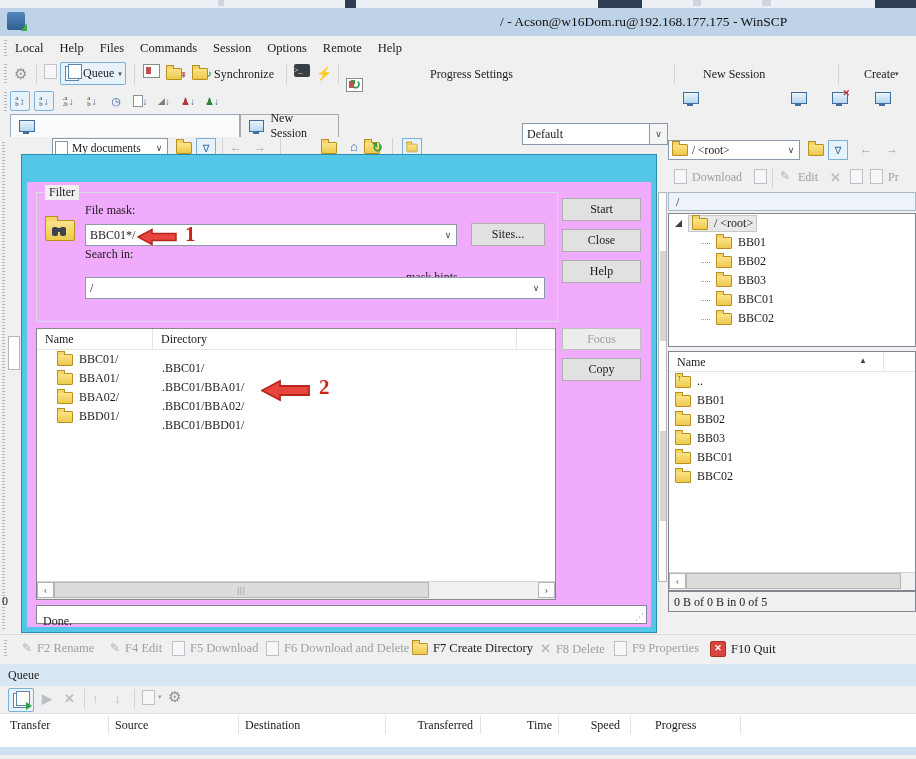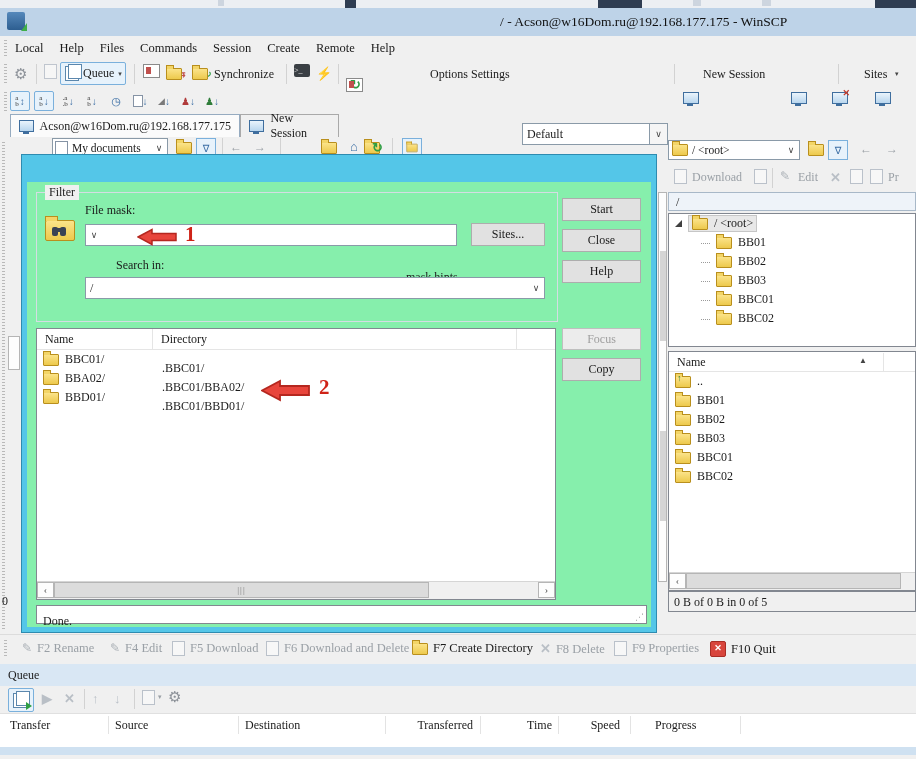--- a/index.html
+++ b/index.html
@@ -54,30 +54,30 @@
   .tab-idle{left:240px;width:99px;background:#f0f0f0;border:1px solid #a9a9a9;border-bottom:none;}
   
   #localrow{left:40px;top:138px;width:610px;height:20px;}
   .doc-ic{display:inline-block;width:11px;height:13px;background:#fff;border:1px solid #8593a5;}
   .funnel-box{width:18px;height:18px;border:1px solid #7ab0dc;background:#e7f2fb;color:#3b6ea5;font-size:10px;display:flex;align-items:center;justify-content:center;}
   
   #dlg{left:22px;top:155px;width:634px;height:477px;background:#54c6e8;z-index:10;box-shadow:0 0 0 1px #2e8bb0;}
   #dlg-title{position:absolute;left:0;top:0;width:634px;height:27px;}
   #dlg-title .cap{position:absolute;top:2px;height:23px;border:1px solid #1d4258;box-sizing:border-box;text-align:center;font-weight:bold;font-size:12px;line-height:21px;color:#102030;}
   #dlg-caption-text{position:absolute;left:0;width:100%;text-align:center;top:6px;font-size:13px;color:#0d2330;}
-  #dlg-client{position:absolute;left:5px;top:27px;width:624px;height:445px;background:#86efac;}
+  #dlg-client{position:absolute;left:5px;top:27px;width:624px;height:445px;background:#f0abfc;}
   .fieldset{position:absolute;left:9px;top:10px;width:520px;height:128px;border:1px solid #d4dde3;}
   .fieldset-label{position:absolute;left:8px;top:-8px;background:#f0f0f0;padding:0 4px;}
   .dlg-btn{position:absolute;left:535px;width:79px;height:23px;background:#e1e1e1;border:1px solid #adadad;text-align:center;line-height:21px;font-size:12px;box-sizing:border-box;}
   .dlg-btn.disabled{color:#9f9f9f;border-color:#bfbfbf;background:#ececec;}
   .lv{position:absolute;left:9px;top:146px;width:520px;height:272px;background:#fff;border:1px solid #828790;box-sizing:border-box;}
   .lv-header{display:flex;height:20px;border-bottom:1px solid #e5e5e5;font-size:12px;}
   .lv-header .c{padding:3px 0 0 8px;box-sizing:border-box;border-right:1px solid #e5e5e5;height:20px;}
   .lv-row{display:flex;height:19px;align-items:center;font-size:12px;}
-  .lv-row .cn{width:116px;padding-left:6px;display:flex;align-items:center;gap:6px;box-sizing:border-box;}
+  .lv-row .cn{width:116px;padding-left:20px;display:flex;align-items:center;gap:6px;box-sizing:border-box;}
   .lv-row .cd{padding-left:9px;margin-top:18px;}
   .hscroll{position:absolute;left:0;bottom:0;width:518px;height:17px;background:#f0f0f0;border-top:1px solid #d5d5d5;display:flex;}
   .hbtn{width:17px;height:16px;background:#fdfdfd;border:1px solid #b5b5b5;box-sizing:border-box;text-align:center;font-size:10px;line-height:14px;color:#555;}
   .hthumb{height:16px;background:#dcdcdc;border:1px solid #b5b5b5;box-sizing:border-box;text-align:center;font-size:9px;color:#808080;line-height:14px;letter-spacing:1px;}
   .statusbar{position:absolute;left:9px;top:423px;width:611px;height:19px;background:#fff;border:1px solid #828790;box-sizing:border-box;font-size:12px;padding:8px 0 0 6px;}
   .sizegrip{position:absolute;right:2px;bottom:1px;color:#9a9a9a;font-size:9px;}
   .finddlg-foldericon{position:absolute;width:28px;height:19px;background:linear-gradient(#fbe389,#edc94c);border:1px solid #b98f1d;border-radius:2px;}
   .finddlg-foldericon::before{content:"";position:absolute;left:-1px;top:-5px;width:11px;height:4px;background:#f3d567;border:1px solid #b98f1d;border-bottom:none;}
   .binoc{position:absolute;width:6px;height:9px;background:#3a4254;border-radius:2px;box-shadow:8px 0 0 #3a4254;}
   .binoc::after{content:"";position:absolute;left:5px;top:1px;width:4px;height:4px;background:#3a4254;}
@@ -128,21 +128,21 @@
     <span id="apptitle">/ - Acson@w16Dom.ru@192.168.177.175 - WinSCP</span>
   </div>
 
   <div class="abs" id="menubar">
     <span class="gripper" style="height:16px;"></span>
     <span class="menu-item">Local</span>
     <span class="menu-item">Help</span>
     <span class="menu-item">Files</span>
     <span class="menu-item">Commands</span>
     <span class="menu-item">Session</span>
-    <span class="menu-item">Create</span>
+    <span class="menu-item">Options</span>
     <span class="menu-item">Remote</span>
     <span class="menu-item">Help</span>
   </div>
 
   <div class="abs" id="toolbar1">
     <span class="abs gripper" style="left:4px;top:4px;height:21px;"></span>
     <span class="tb gear" style="left:14px;">⚙</span>
     <span class="tb sep" style="left:36px;"></span>
     <span class="tb doc-ic" style="left:44px;opacity:.45;"></span>
     <span class="btn-queue boxed">
@@ -161,34 +161,34 @@
         <span style="color:#2f9e44;font-size:9px;font-weight:bold;margin-left:-4px;">↻</span>
       </span>
     <span class="tb" style="left:214px;">Synchronize</span>
     <span class="tb sep" style="left:286px;"></span>
     <span class="tb console-ic" style="left:294px;">&gt;_</span>
     <span class="tb" style="left:316px;color:#e2a600;font-size:13px;">⚡</span>
     <span class="tb sep" style="left:338px;"></span>
     <span class="tb panel-ic" style="left:346px;">
         <span class="refresh-ic" style="position:absolute;left:3px;top:-2px;">↻</span>
       </span>
-    <span class="tb" style="left:430px;">Options Settings</span>
+    <span class="tb" style="left:430px;">Progress Settings</span>
     <span class="combo abs" style="left:522px;top:63px;width:146px;height:22px;">
       <span class="val">Default</span>
       <span class="arrowboxed">∨</span>
     </span>
     <span class="tb sep" style="left:674px;"></span>
     <span class="tb monitor" style="left:683px;"></span>
     <span class="tb" style="left:703px;">New Session</span>
     <span class="tb monitor" style="left:772px;"></span>
     <span class="tb monitor" style="left:794px;"><span style="position:absolute;right:-3px;top:-5px;color:#c0392b;font-size:9px;font-weight:bold;">✕</span></span>
     <span class="tb monitor" style="left:818px;"></span>
     <span class="tb sep" style="left:838px;"></span>
     
-    <span class="tb" style="left:864px;">Sites</span>
+    <span class="tb" style="left:864px;">Create</span>
     <span class="tb" style="left:895px;font-size:7px;color:#444;">▾</span>
   </div>
 
   <div class="abs" id="toolbar2">
     <span class="abs gripper" style="left:4px;top:3px;height:19px;"></span>
     <span class="abs sort-ic boxed" style="left:10px;top:2px;">
         <span class="sort-ab">a<br>b</span>
         <span class="bluearrow">↕</span>
       </span>
     <span class="abs sort-ic boxed" style="left:34px;top:2px;">
@@ -220,21 +220,20 @@
       </span>
     <span class="abs sort-ic" style="left:202px;top:2px;">
         <span style="font-size:10px;color:#2f7d3a;">♟</span>
         <span class="bluearrow">↓</span>
       </span>
   </div>
 
   <div class="abs" id="tabbar">
     <span class="tab tab-active">
       <span class="monitor"></span>
-      <span>Acson@w16Dom.ru@192.168.177.175</span>
     </span>
     <span class="tab tab-idle">
       <span class="monitor"></span>
       <span>New Session</span>
     </span>
   </div>
 
   <div class="abs" id="localrow">
     <span class="combo abs" style="left:12px;top:0;width:116px;height:20px;">
       <span class="doc-ic" style="margin-left:2px;"></span>
@@ -368,29 +367,30 @@
     <div id="dlg-client">
 
       <div class="fieldset">
         <span class="fieldset-label">Filter</span>
       </div>
       <span class="finddlg-foldericon" style="left:18px;top:38px;">
           <span class="binoc" style="left:6px;top:6px;"></span>
         </span>
       <span class="abs" style="left:58px;top:21px;">File mask:</span>
       <span class="combo abs" style="left:58px;top:42px;width:372px;height:22px;">
+        <span class="val">BBC01*/</span>
         <span class="arrow">∨</span>
       </span>
       <svg class="abs" style="left:110px;top:46px;" width="40" height="18" viewBox="0 0 40 18">
         <path d="M1 9 L15 1.5 L15 5.5 L39 5.5 L39 12.5 L15 12.5 L15 16.5 Z" fill="#e8453c" stroke="#b5271f" stroke-width="1.5"></path>
       </svg>
       <span class="annot-num" style="left:158px;top:40px;">1</span>
       <span class="dlg-btn" style="left:444px;top:41px;width:74px;">Sites...</span>
       <span class="abs underline-dashed" style="left:379px;top:68px;margin-top:20px;">mask hints</span>
-      <span class="abs" style="left:58px;top:76px;margin-left:31px;">Search in:</span>
+      <span class="abs" style="left:58px;top:65px;">Search in:</span>
       <span class="combo abs" style="left:58px;top:95px;width:460px;height:22px;">
         <span class="val">/</span>
         <span class="arrow">∨</span>
       </span>
 
       <span class="dlg-btn" style="top:16px;">Start</span>
       <span class="dlg-btn" style="top:47px;">Close</span>
       <span class="dlg-btn" style="top:78px;">Help</span>
       <span class="dlg-btn disabled" style="top:146px;height:22px;">Focus</span>
       <span class="dlg-btn" style="top:176px;">Copy</span>
@@ -399,20 +399,27 @@
         <div class="lv-header">
           <span class="c" style="width:116px;">Name</span>
           <span class="c" style="width:364px;">Directory</span>
         </div>
         <div class="lv-row">
           <span class="cn">
               <span class="mini-folder"></span>
               <span>BBC01/</span>
             </span>
           <span class="cd">.BBC01/</span>
+        </div>
+        <div class="lv-row">
+          <span class="cn">
+              <span class="mini-folder"></span>
+              <span>BBA01/</span>
+            </span>
+          <span class="cd">.BBC01/BBA01/</span>
         </div>
         <div class="lv-row">
           <span class="cn">
               <span class="mini-folder"></span>
               <span>BBA02/</span>
             </span>
           <span class="cd">.BBC01/BBA02/</span>
         </div>
         <div class="lv-row">
           <span class="cn">

